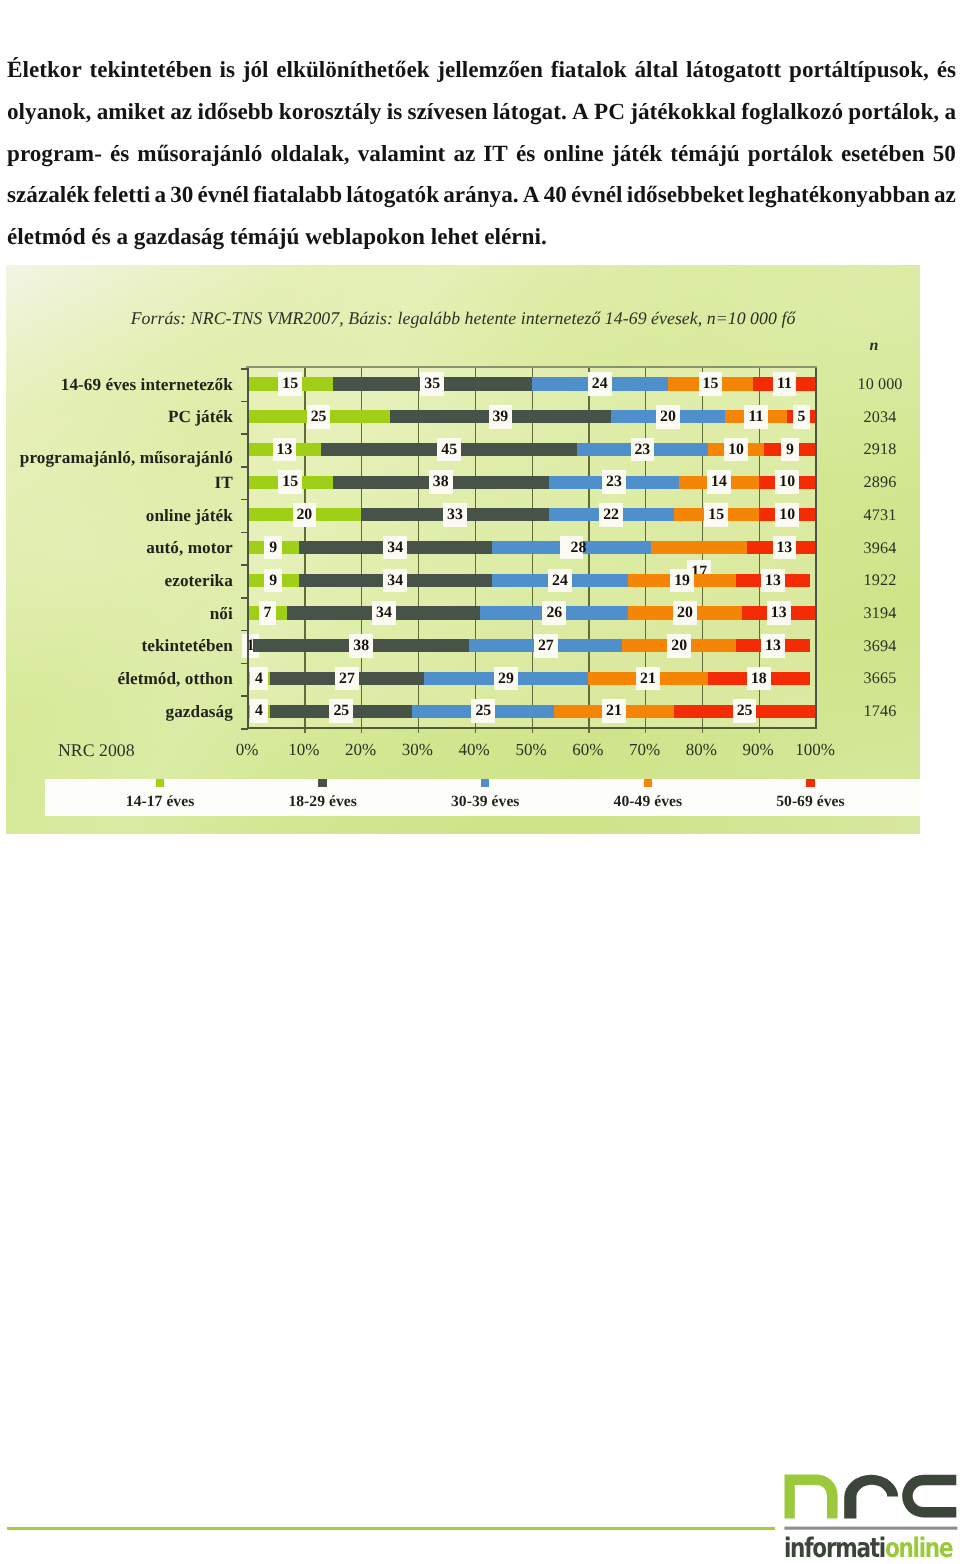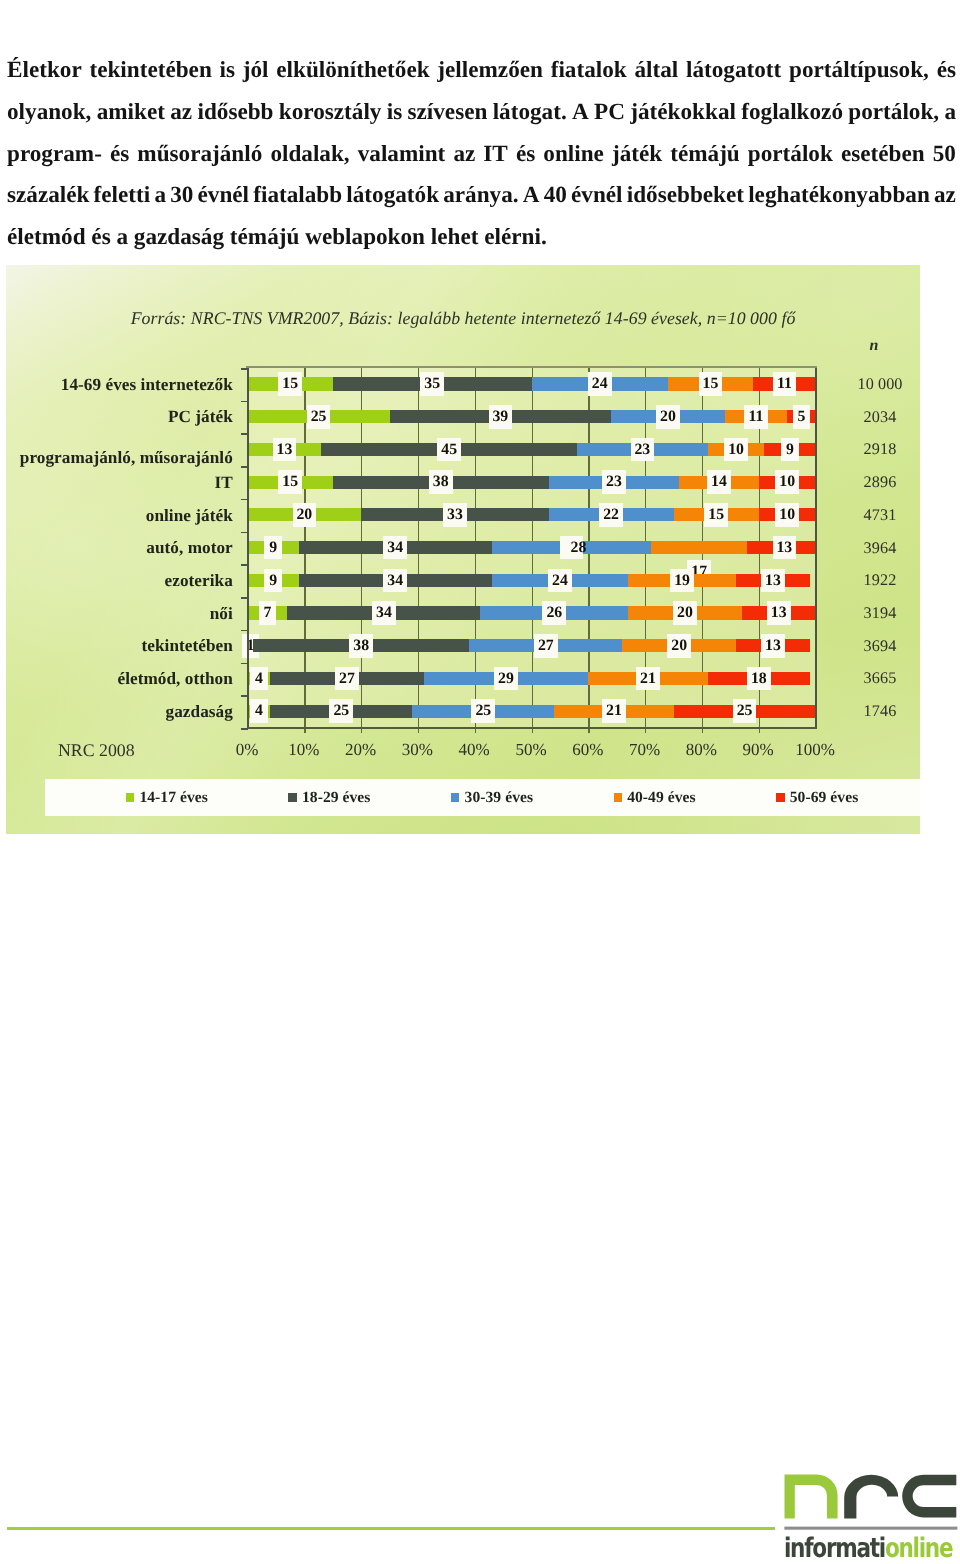--- a/index.html
+++ b/index.html
@@ -66,21 +66,21 @@
         text-align:center;padding:0 2px;box-sizing:border-box;}
   .catlbl{position:absolute;right:0;font-family:"Liberation Serif",serif;font-weight:bold;
           font-size:17.2px;color:#20241c;white-space:nowrap;letter-spacing:0.05px;}
   .nval{position:absolute;left:826px;width:96px;text-align:center;
         font-family:"Liberation Serif",serif;font-size:16.2px;color:#2c3128;letter-spacing:0.1px;}
   .xlbl{position:absolute;font-family:"Liberation Serif",serif;font-size:17px;
         color:#2c3128;text-align:center;white-space:nowrap;}
   .srclbl{position:absolute;left:52px;top:475px;font-family:"Liberation Serif",serif;
           font-size:17.8px;color:#2f342a;}
   .legend{position:absolute;left:39px;top:514px;width:875px;height:37px;background:#fdfdfa;}
-  .lg-item{position:absolute;top:0;height:37px;display:flex;align-items:center;gap:5.2px;}
+  .lg-item{position:absolute;top:0;height:37px;display:flex;align-items:center;gap:5.2px;flex-direction:column;}
   .lg-sw{width:8.4px;height:8.4px;display:inline-block;}
   .lg-tx{font-family:"Liberation Serif",serif;font-weight:bold;font-size:15.6px;color:#1e2319;
          white-space:nowrap;letter-spacing:0.05px;}
 
 
   
   .logo{position:absolute;left:782px;top:1472px;width:178px;height:92px;}
   .logo svg{display:block;}
   .logo-sub{position:absolute;left:2px;top:63px;font-family:"DejaVu Sans",sans-serif;
             font-weight:bold;font-size:27px;letter-spacing:-1.6px;line-height:28px;

